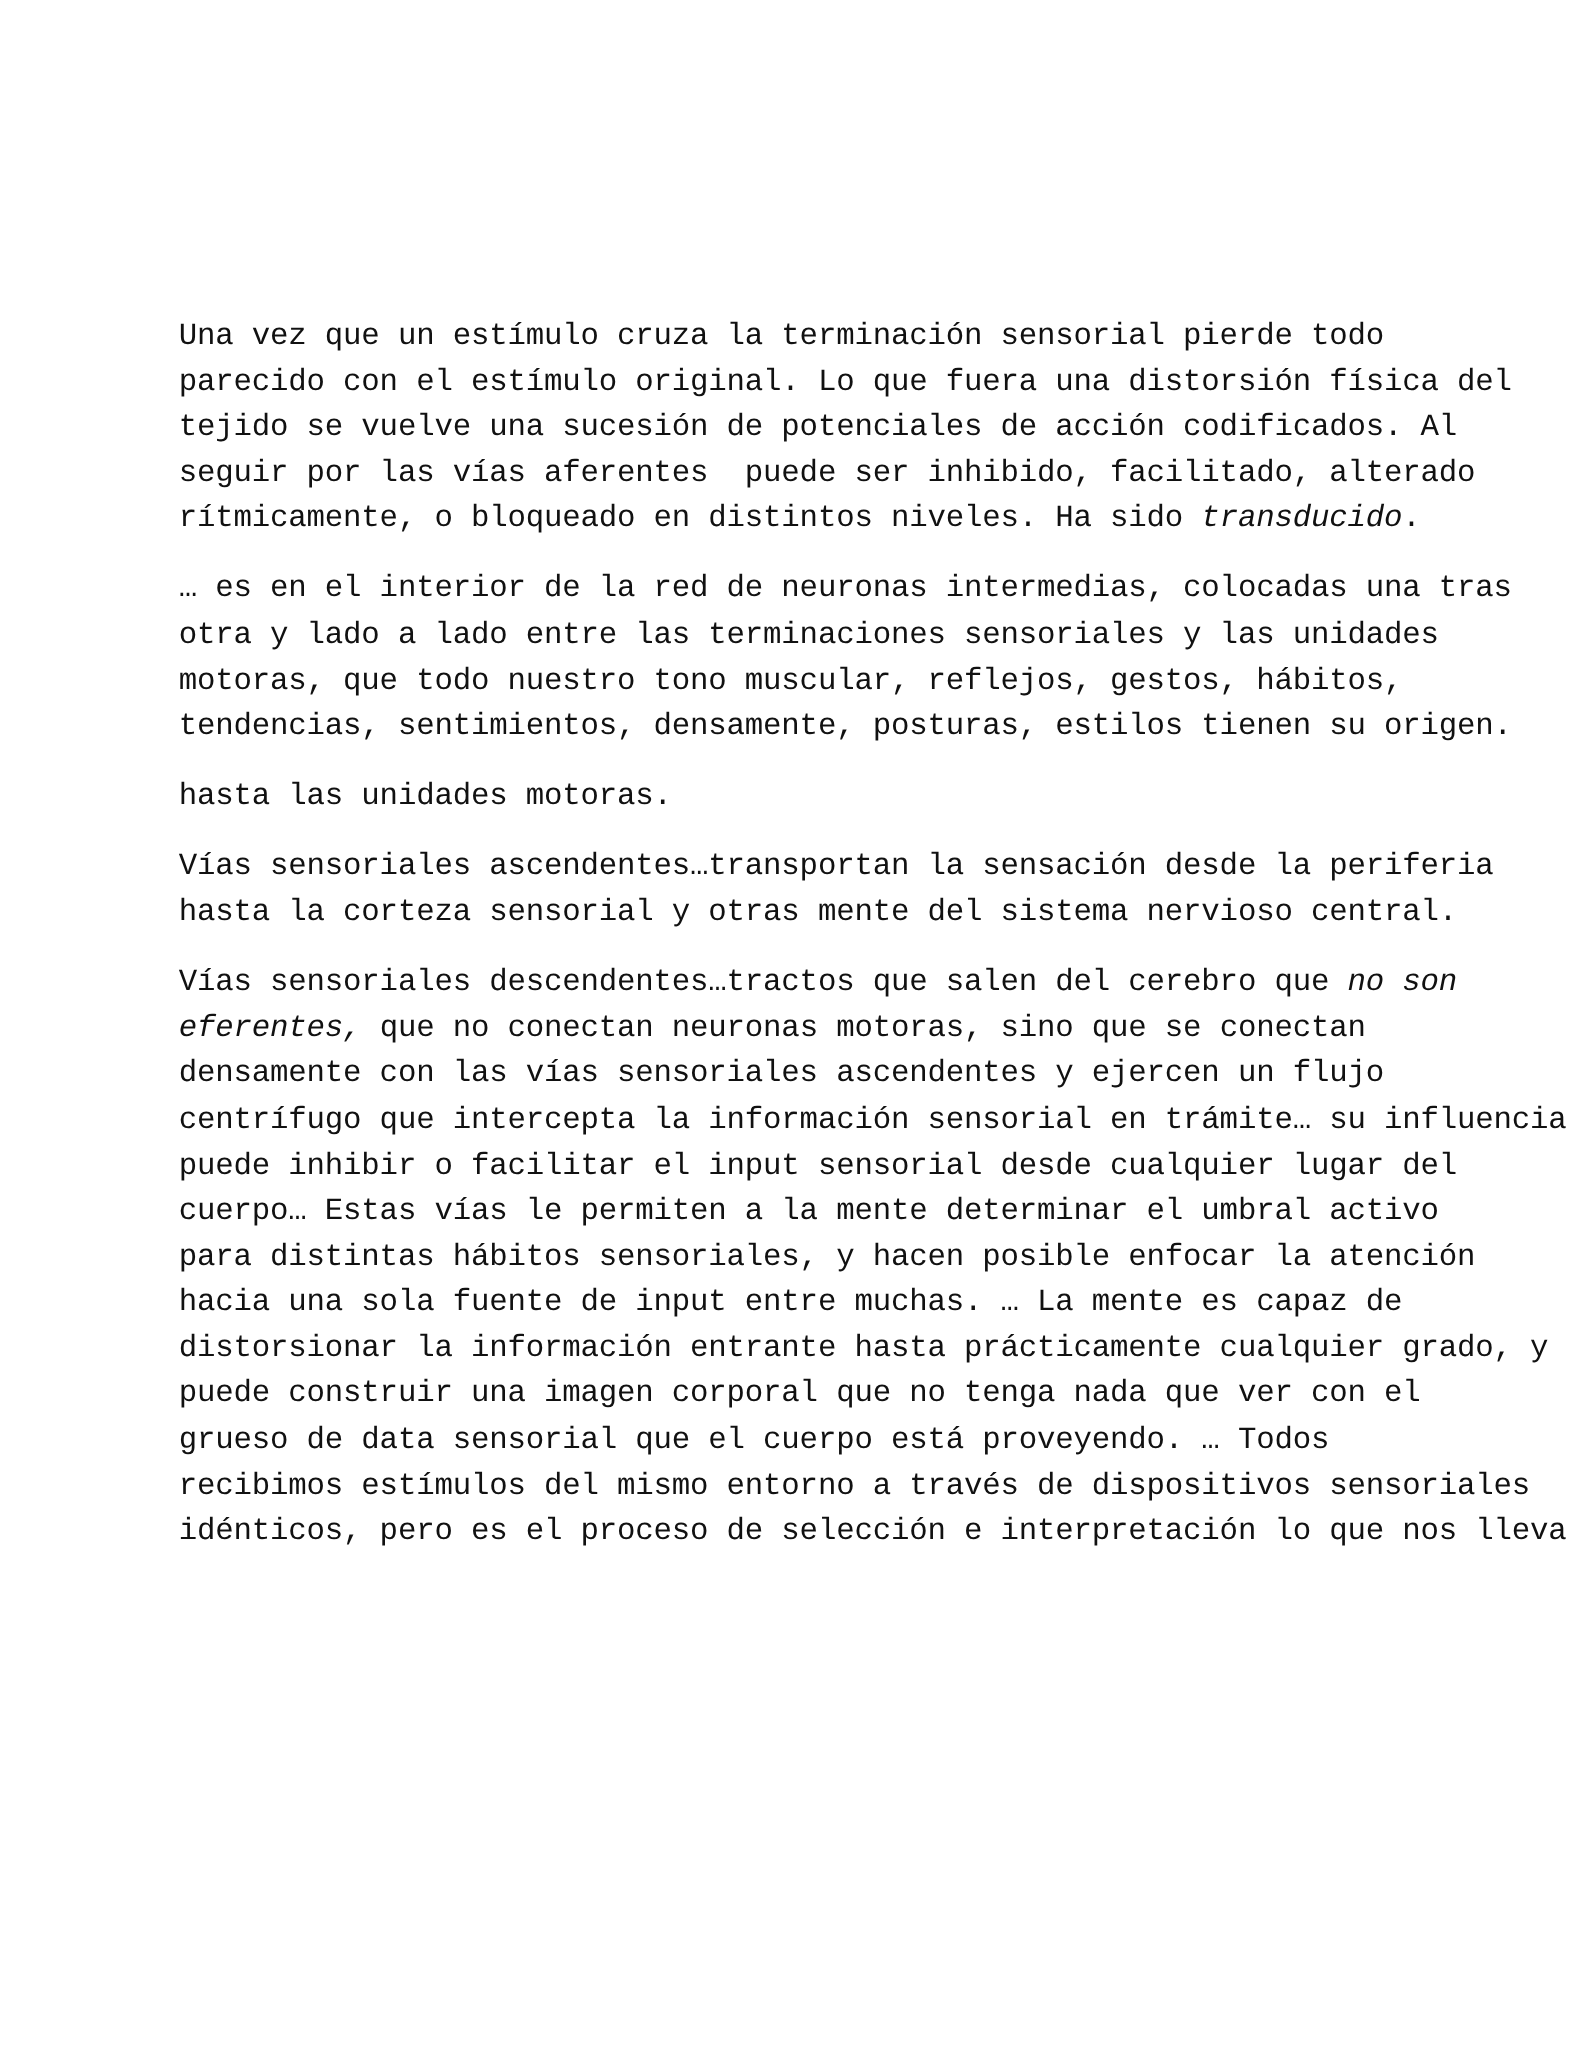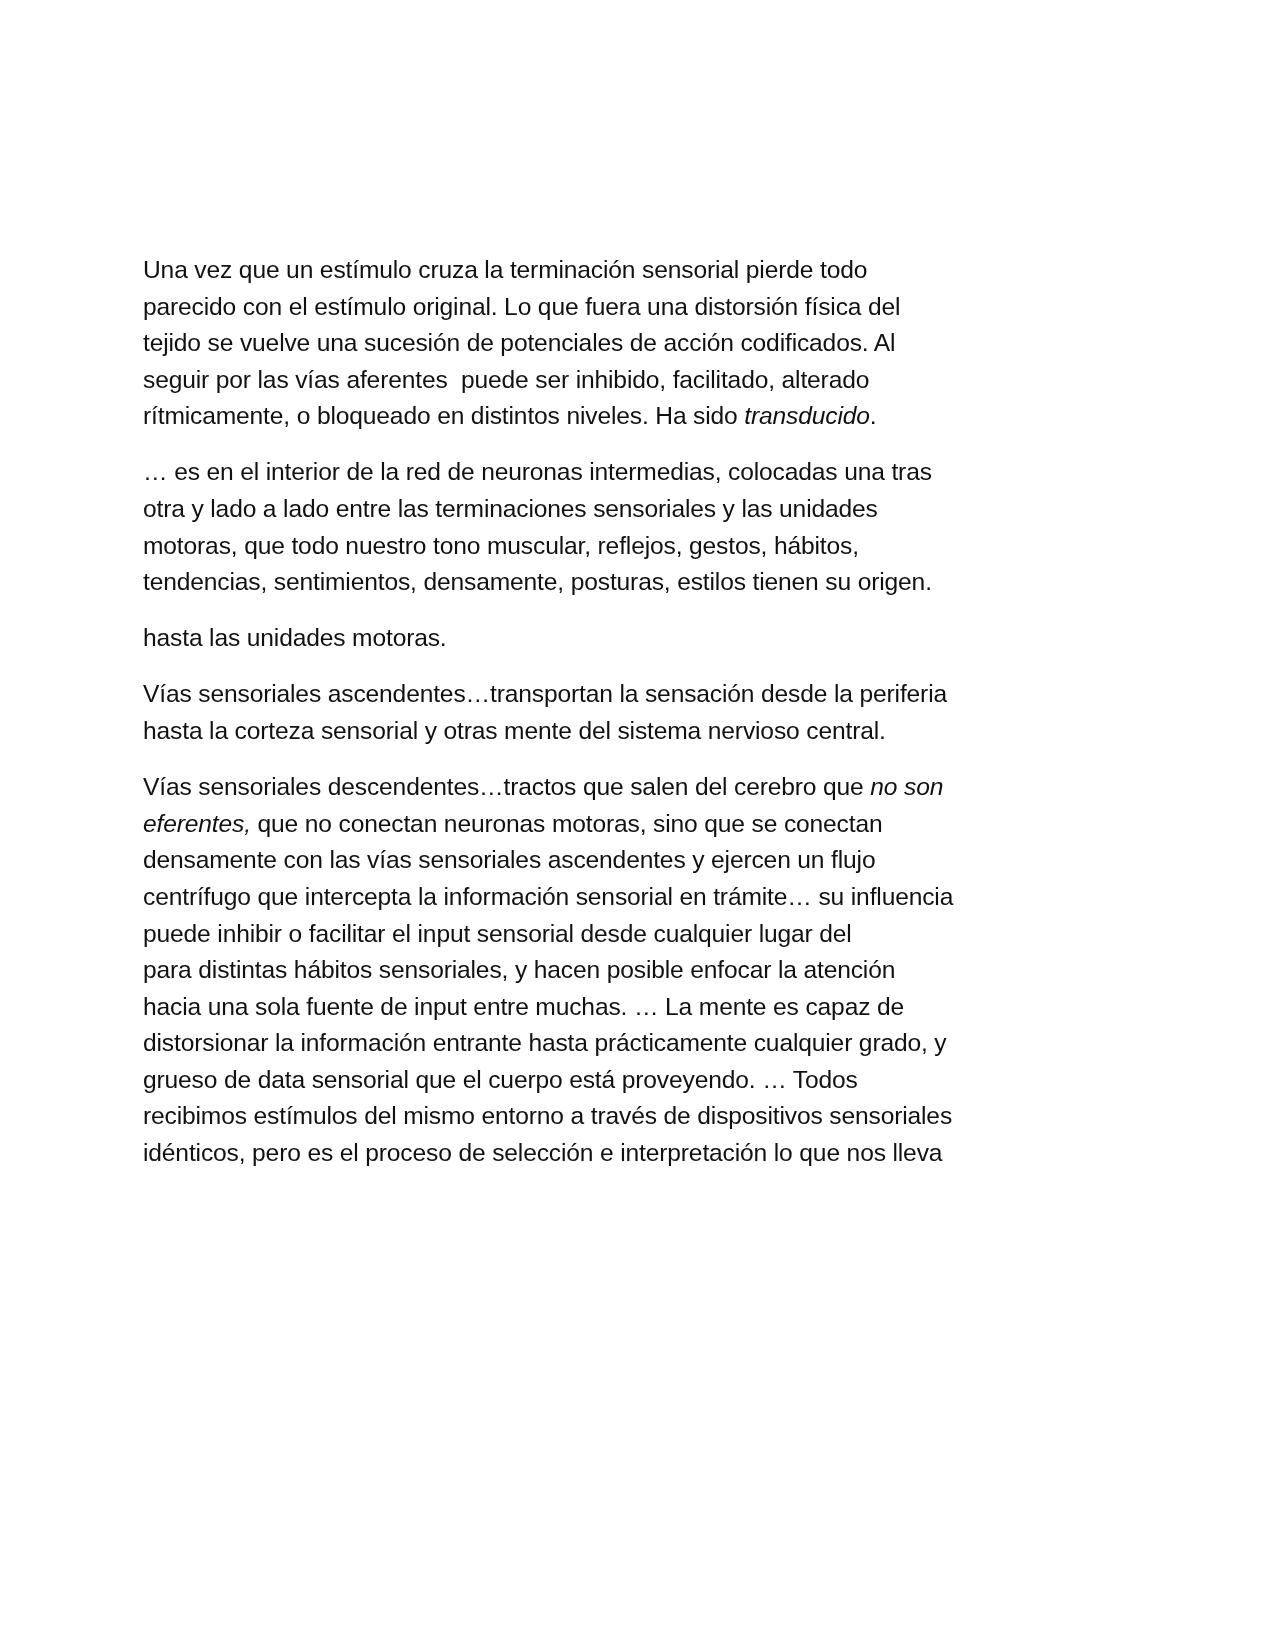--- a/index.html
+++ b/index.html
@@ -20,20 +20,21 @@
       width: 935px;
       font-family: "Liberation Sans", sans-serif;
       font-size: 24.6px;
       line-height: 36.6px;
       color: #111111;
       letter-spacing: -0.15px;
     }
     .para {
       margin: 0 0 19.5px 0;
       padding: 0;
+      font-family: Liberation Mono, monospace;
     }
     .para .line {
       display: block;
       white-space: pre;
     }
     .para em {
       font-style: italic;
     }
   </style>
 </head>
@@ -60,21 +61,23 @@
       <p class="para">
         <span class="line"><span>Vías sensoriales ascendentes…transportan la sensación desde la periferia</span></span>
         <span class="line"><span>hasta la corteza sensorial y otras mente del sistema nervioso central.</span></span>
       </p>
       <p class="para">
         <span class="line"><span>Vías sensoriales descendentes…tractos que salen del cerebro que </span><em>no son</em></span>
         <span class="line"><em>eferentes,</em><span> que no conectan neuronas motoras, sino que se conectan</span></span>
         <span class="line"><span>densamente con las vías sensoriales ascendentes y ejercen un flujo</span></span>
         <span class="line"><span>centrífugo que intercepta la información sensorial en trámite… su influencia</span></span>
         <span class="line"><span>puede inhibir o facilitar el input sensorial desde cualquier lugar del</span></span>
+        <span class="line"><span>cuerpo… Estas vías le permiten a la mente determinar el umbral activo</span></span>
         <span class="line"><span>para distintas hábitos sensoriales, y hacen posible enfocar la atención</span></span>
         <span class="line"><span>hacia una sola fuente de input entre muchas. … La mente es capaz de</span></span>
         <span class="line"><span>distorsionar la información entrante hasta prácticamente cualquier grado, y</span></span>
+        <span class="line"><span>puede construir una imagen corporal que no tenga nada que ver con el</span></span>
         <span class="line"><span>grueso de data sensorial que el cuerpo está proveyendo. … Todos</span></span>
         <span class="line"><span>recibimos estímulos del mismo entorno a través de dispositivos sensoriales</span></span>
         <span class="line"><span>idénticos, pero es el proceso de selección e interpretación lo que nos lleva</span></span>
       </p>
     </div>
 </div>
 
 </body></html>

